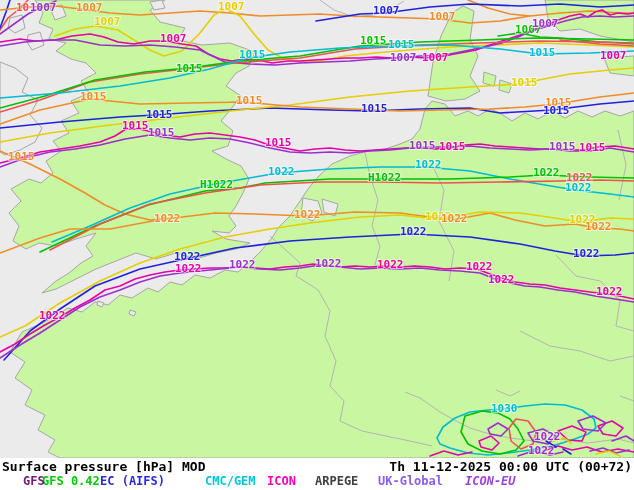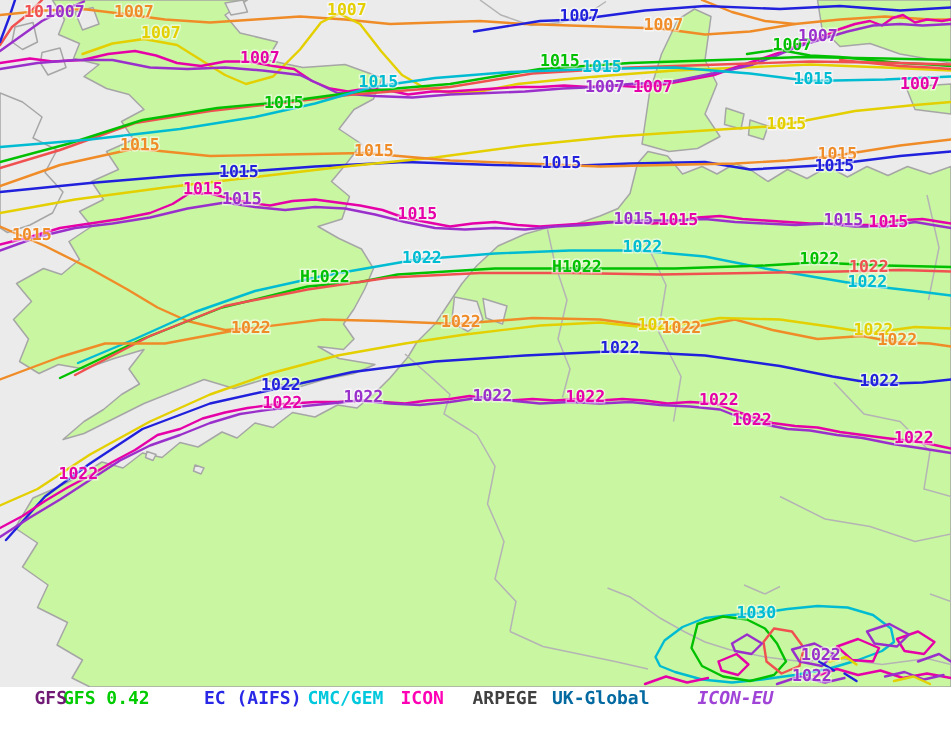--- a/index.html
+++ b/index.html
@@ -155,24 +155,28 @@
         <text x="377" y="268" fill="#e600a8" class="iso-label">1022</text>
         <text x="466" y="270" fill="#e600a8" class="iso-label">1022</text>
         <text x="488" y="283" fill="#e600a8" class="iso-label">1022</text>
         <text x="596" y="295" fill="#e600a8" class="iso-label">1022</text>
         <text x="534" y="440" fill="#9a30cc" class="iso-label">1022</text>
         <text x="528" y="454" fill="#9a30cc" class="iso-label">1022</text>
         <text x="491" y="412" fill="#00bcd2" class="iso-label">1030</text>
       </svg>
   </div>
   <div class="footer">
+    <div class="frow1">
+      <span class="ftitle">Surface pressure [hPa] MOD</span>
+      <span class="fdate">Th 11-12-2025 00:00 UTC (00+72)</span>
+    </div>
     <div class="frow2" id="legend">
         <span class="model" style="color: rgb(160, 67, 215); left: 465px; font-style: italic;">ICON-EU</span>
-        <span class="model" style="color: #0369a1; left: 368px;">UK-Global</span>
+        <span class="model" style="color: #8b5cf6; left: 378px;">UK-Global</span>
         <span class="model" style="color: #404040; left: 315px;">ARPEGE</span>
         <span class="model" style="color: rgb(255, 0, 180); left: 267px;">ICON</span>
         <span class="model" style="color: rgb(0, 200, 220); left: 205px;">CMC/GEM</span>
-        <span class="model" style="color: rgb(40, 40, 230); left: 136px;">EC (AIFS)</span>
+        <span class="model" style="color: rgb(40, 40, 230); left: 100px;">EC (AIFS)</span>
         <span class="model" style="color: rgb(0, 204, 0); left: 42px;">GFS 0.42</span>
         <span class="model" style="color: #701a75; left: 23px;">GFS</span>
     </div>
   </div>
 </div>
 
 </body></html>

